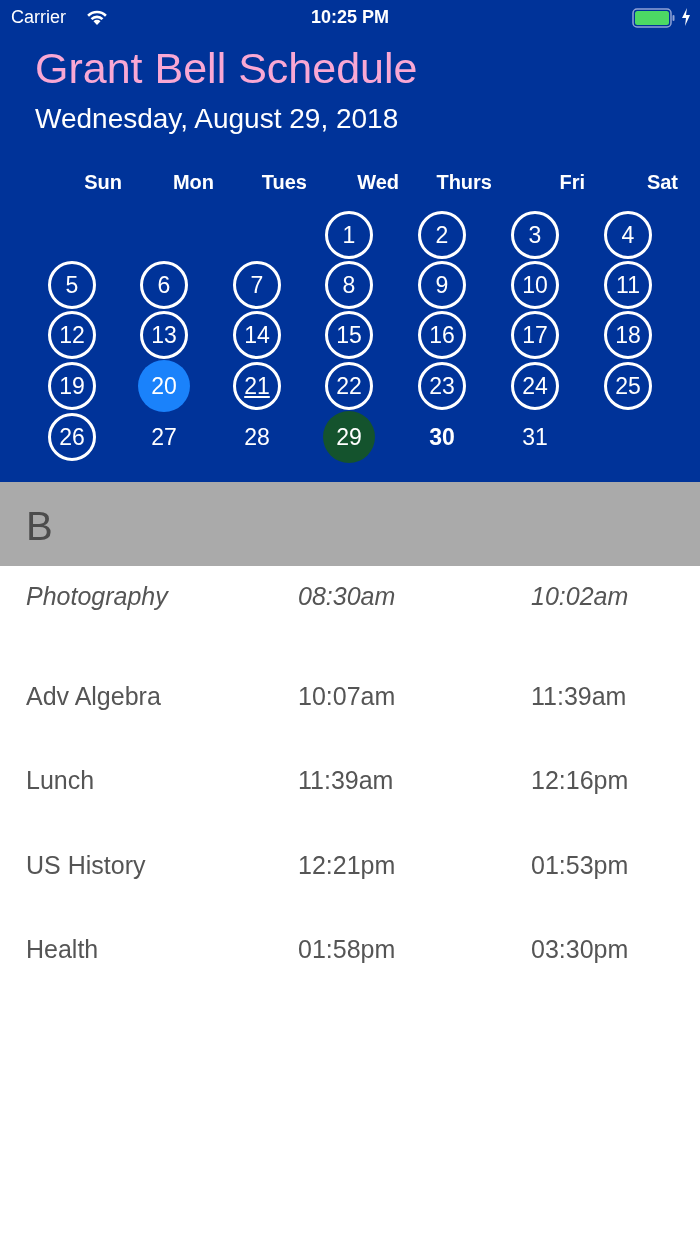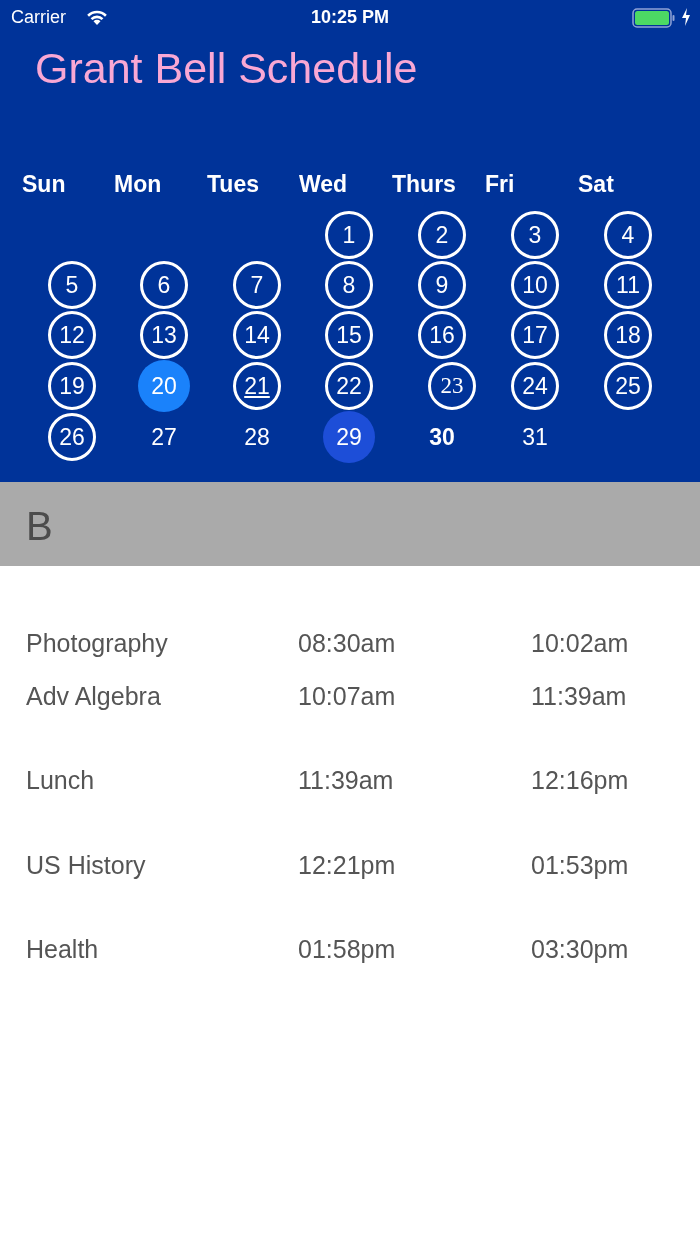--- a/index.html
+++ b/index.html
@@ -11,28 +11,28 @@
   .status-bar { position: absolute; left: 0; top: 0; width: 700px; height: 36px; }
   .carrier { position: absolute; left: 11px; top: 7px; font-size: 18px; color: #fff; }
   .wifi { position: absolute; left: 85px; top: 8px; width: 24px; height: 18px; }
   .clock { position: absolute; left: 0; width: 700px; top: 7px; text-align: center; font-size: 18px; font-weight: bold; color: #fff; }
   .battery { position: absolute; left: 632px; top: 8px; width: 44px; height: 20px; }
   .bolt { position: absolute; left: 680px; top: 7px; width: 12px; height: 20px; }
 
   .title { position: absolute; left: 35px; top: 44px; font-size: 43px; color: #f9a8d4; white-space: nowrap; }
   .subtitle { position: absolute; left: 35px; top: 103px; font-size: 28px; color: #fff; white-space: nowrap; }
 
-  .dow { position: absolute; top: 171px; width: 100px; margin-left: -50px; text-align: left; font-size: 23px; font-weight: bold; color: #fff; }
+  .dow { position: absolute; top: 171px; width: 100px; margin-left: -50px; text-align: right; font-size: 20px; font-weight: bold; color: #fff; }
 
   .day { position: absolute; width: 48px; height: 48px; margin-left: -24px; margin-top: -24px;
          border-radius: 50%; display: flex; align-items: center; justify-content: center;
          font-size: 23px; color: #fff; }
   .day.outlined { border: 3px solid #fff; }
   .day.selected { background: #1a82fb; width: 52px; height: 52px; margin-left: -26px; margin-top: -26px; }
-  .day.today { background: #1d4ed8; width: 52px; height: 52px; margin-left: -26px; margin-top: -26px; }
+  .day.today { background: #14532d; width: 52px; height: 52px; margin-left: -26px; margin-top: -26px; }
 
   .section-header { position: absolute; left: 0; top: 482px; width: 700px; height: 84px; background: #aaaaaa; }
   .section-label { position: absolute; left: 26px; top: 504px; font-size: 40px; color: #4c4c4c; }
 
   .row { position: absolute; left: 0; width: 700px; height: 84px; }
   .cell { position: absolute; top: 0; font-size: 25px; color: #555555; white-space: nowrap; }
   .cell.name { left: 26px; }
   .cell.start { left: 298px; }
   .cell.end { left: 531px; }
 </style>
@@ -52,20 +52,21 @@
       <rect x="1" y="1" width="38" height="18" rx="4" ry="4" fill="none" stroke="#8fa3d6" stroke-width="1.5"></rect>
       <rect x="3" y="3" width="34" height="14" rx="2.5" ry="2.5" fill="#4cd964"></rect>
       <rect x="40.5" y="7" width="2" height="6" rx="1" fill="#8fa3d6"></rect>
     </svg>
     <svg class="bolt" viewBox="0 0 12 20">
       <path d="M7 1 L2 11 L6 11 L5 19 L10 8 L6 8 Z" fill="#fff"></path>
     </svg>
   </div>
 
   <div class="title">Grant Bell Schedule</div>
+  <div class="subtitle">Wednesday, August 29, 2018</div>
 
   <div id="calendar">
       <div class="dow" style="left: 72px;">Sun</div>
       <div class="dow" style="left: 164px;">Mon</div>
       <div class="dow" style="left: 257px;">Tues</div>
       <div class="dow" style="left: 349px;">Wed</div>
       <div class="dow" style="left: 442px;">Thurs</div>
       <div class="dow" style="left: 535px;">Fri</div>
       <div class="dow" style="left: 628px;">Sat</div>
       <div class="day outlined" style="left: 349px; top: 235px;">1</div>
@@ -83,37 +84,37 @@
       <div class="day outlined" style="left: 164px; top: 335px;">13</div>
       <div class="day outlined" style="left: 257px; top: 335px;">14</div>
       <div class="day outlined" style="left: 349px; top: 335px;">15</div>
       <div class="day outlined" style="left: 442px; top: 335px;">16</div>
       <div class="day outlined" style="left: 535px; top: 335px;">17</div>
       <div class="day outlined" style="left: 628px; top: 335px; text-align: center;">18</div>
       <div class="day outlined" style="left: 72px; top: 386px;">19</div>
       <div class="day selected" style="left: 164px; top: 386px;">20</div>
       <div class="day outlined" style="left: 257px; top: 386px; text-decoration: underline;">21</div>
       <div class="day outlined" style="left: 349px; top: 386px;">22</div>
-      <div class="day outlined" style="left: 452px; top: 386px; font-family: Liberation Serif, serif;">23</div>
+      <div class="day outlined" style="left: 442px; top: 386px;">23</div>
       <div class="day outlined" style="left: 535px; top: 386px;">24</div>
       <div class="day outlined" style="left: 628px; top: 386px;">25</div>
       <div class="day outlined" style="left: 72px; top: 437px;">26</div>
       <div class="day" style="left: 164px; top: 437px;">27</div>
       <div class="day" style="left: 257px; top: 437px;">28</div>
       <div class="day today" style="left: 349px; top: 437px;">29</div>
       <div class="day" style="left: 442px; top: 437px; font-weight: bold;">30</div>
       <div class="day" style="left: 535px; top: 437px;">31</div>
     </div>
 </div>
 
 <div class="section-header"></div>
 <div class="section-label">B</div>
 
 <div id="schedule">
-    <div class="row" style="top: 629px;">
+    <div class="row" style="top: 582px; font-style: italic;">
       <span class="cell name">Photography</span>
       <span class="cell start">08:30am</span>
       <span class="cell end">10:02am</span>
     </div>
     <div class="row" style="top: 681.5px;">
       <span class="cell name">Adv Algebra</span>
       <span class="cell start">10:07am</span>
       <span class="cell end">11:39am</span>
     </div>
     <div class="row" style="top: 766px;">

